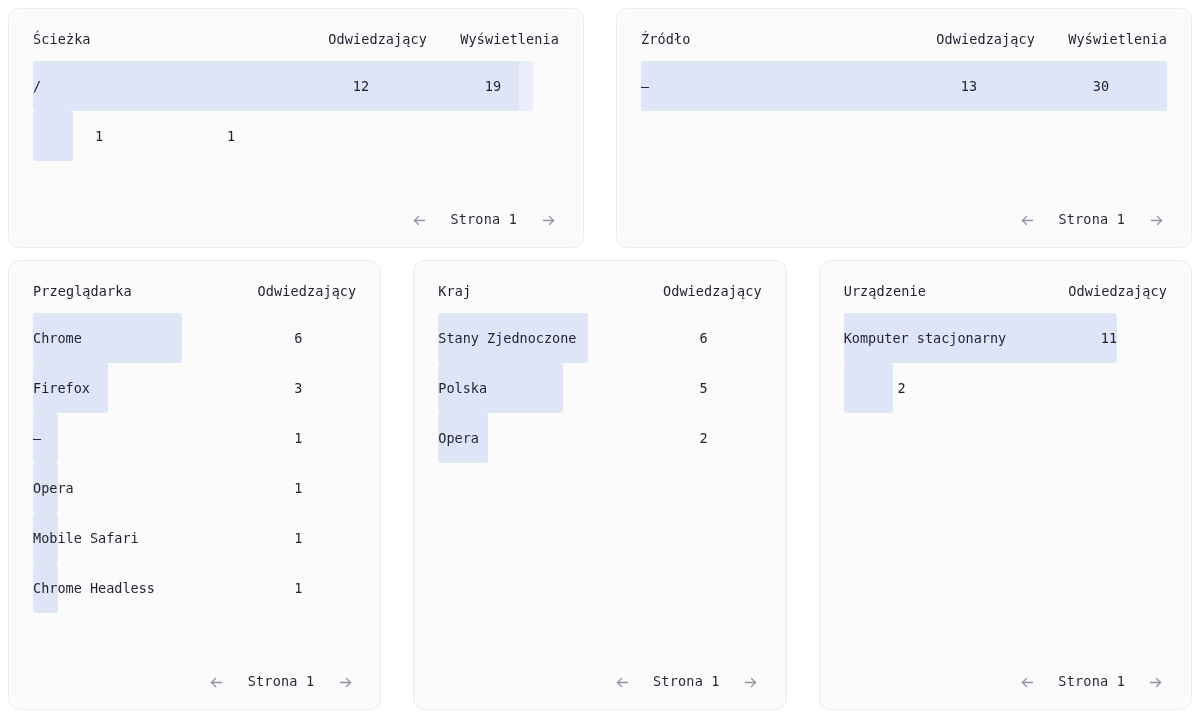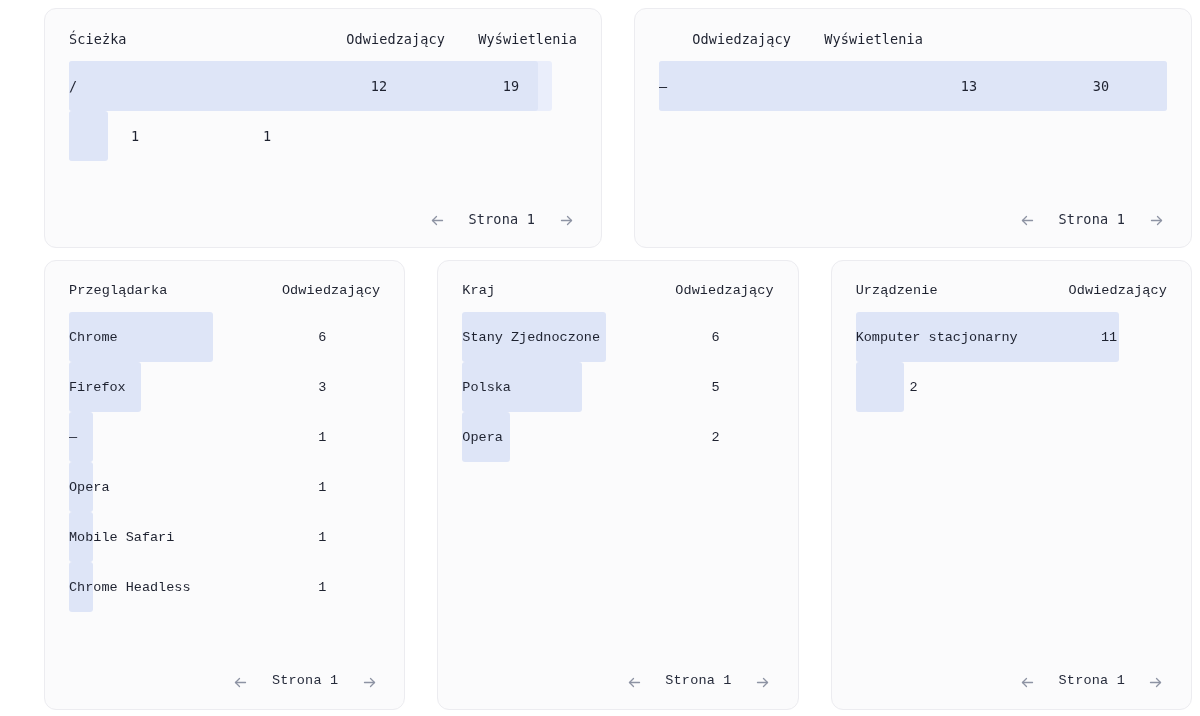--- a/index.html
+++ b/index.html
@@ -18,39 +18,38 @@
     padding: 8px 8px 6px 8px;
     display: flex;
     flex-direction: column;
     gap: 12px;
     background: #ffffff;
   }
 
   .row {
     display: flex;
     gap: 32px;
-    margin-left: 36px;
   }
 
   .row-top { height: 240px; }
   .row-bottom { flex: 1; }
 
   .card {
     background: #fbfbfc;
     border: 1px solid #ececf0;
     border-radius: 12px;
     padding: 22px 24px 14px 24px;
     display: flex;
     flex-direction: column;
     position: relative;
     overflow: hidden;
   }
 
   .card-wide { width: 582px; }
-  .card-third { flex: 1; font-family: Liberation Mono, monospace; }
+  .card-third { flex: 1; }
 
   
   .thead {
     display: flex;
     align-items: center;
     font-size: 13.5px;
     color: #1e2230;
     letter-spacing: 0.1px;
     padding: 0 0 14px 0;
     white-space: nowrap;
@@ -166,20 +165,21 @@
           <svg width="17" height="17" viewBox="0 0 17 17" fill="none" stroke="currentColor" stroke-width="1.3" stroke-linecap="round" stroke-linejoin="round">
               <path d="M3.5 8.5H13.5"></path>
               <path d="M9.5 4.5L13.5 8.5L9.5 12.5"></path>
             </svg>
         </span>
       </div>
     </div>
 
     <div class="card card-wide">
       <div class="thead">
+        <span class="th-label">Źródło</span>
         <span class="th-num">Odwiedzający</span>
         <span class="th-num">Wyświetlenia</span>
       </div>
       <div class="tbody">
           <div class="trow">
             <div class="bar bar-views" style="width: 100%;"></div>
             <div class="bar bar-visits" style="width: 100%;"></div>
             <span class="cell-label">—</span>
             <span class="cell-num">13</span>
             <span class="cell-num">30</span>

